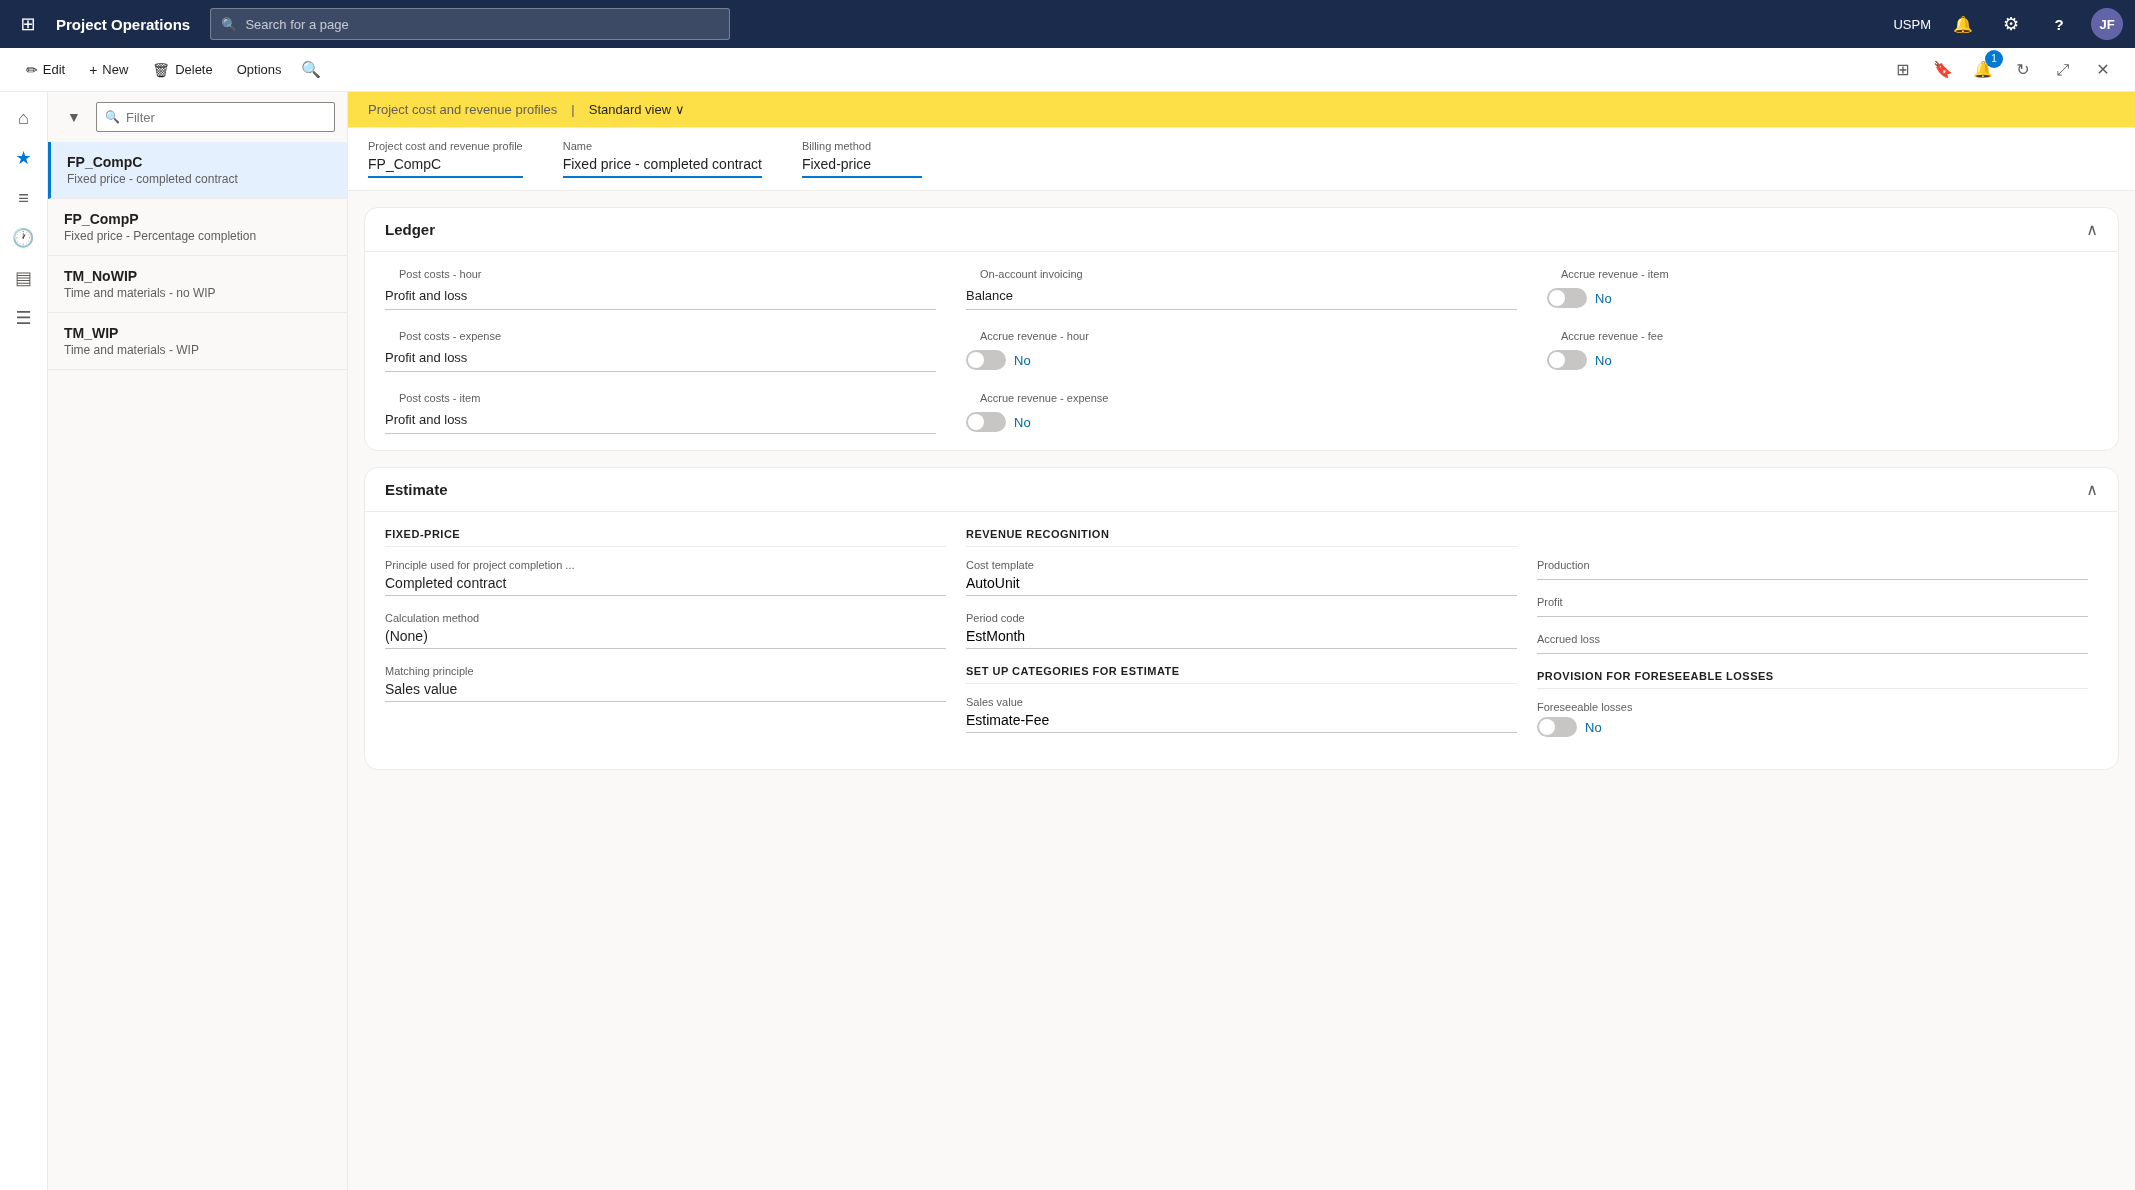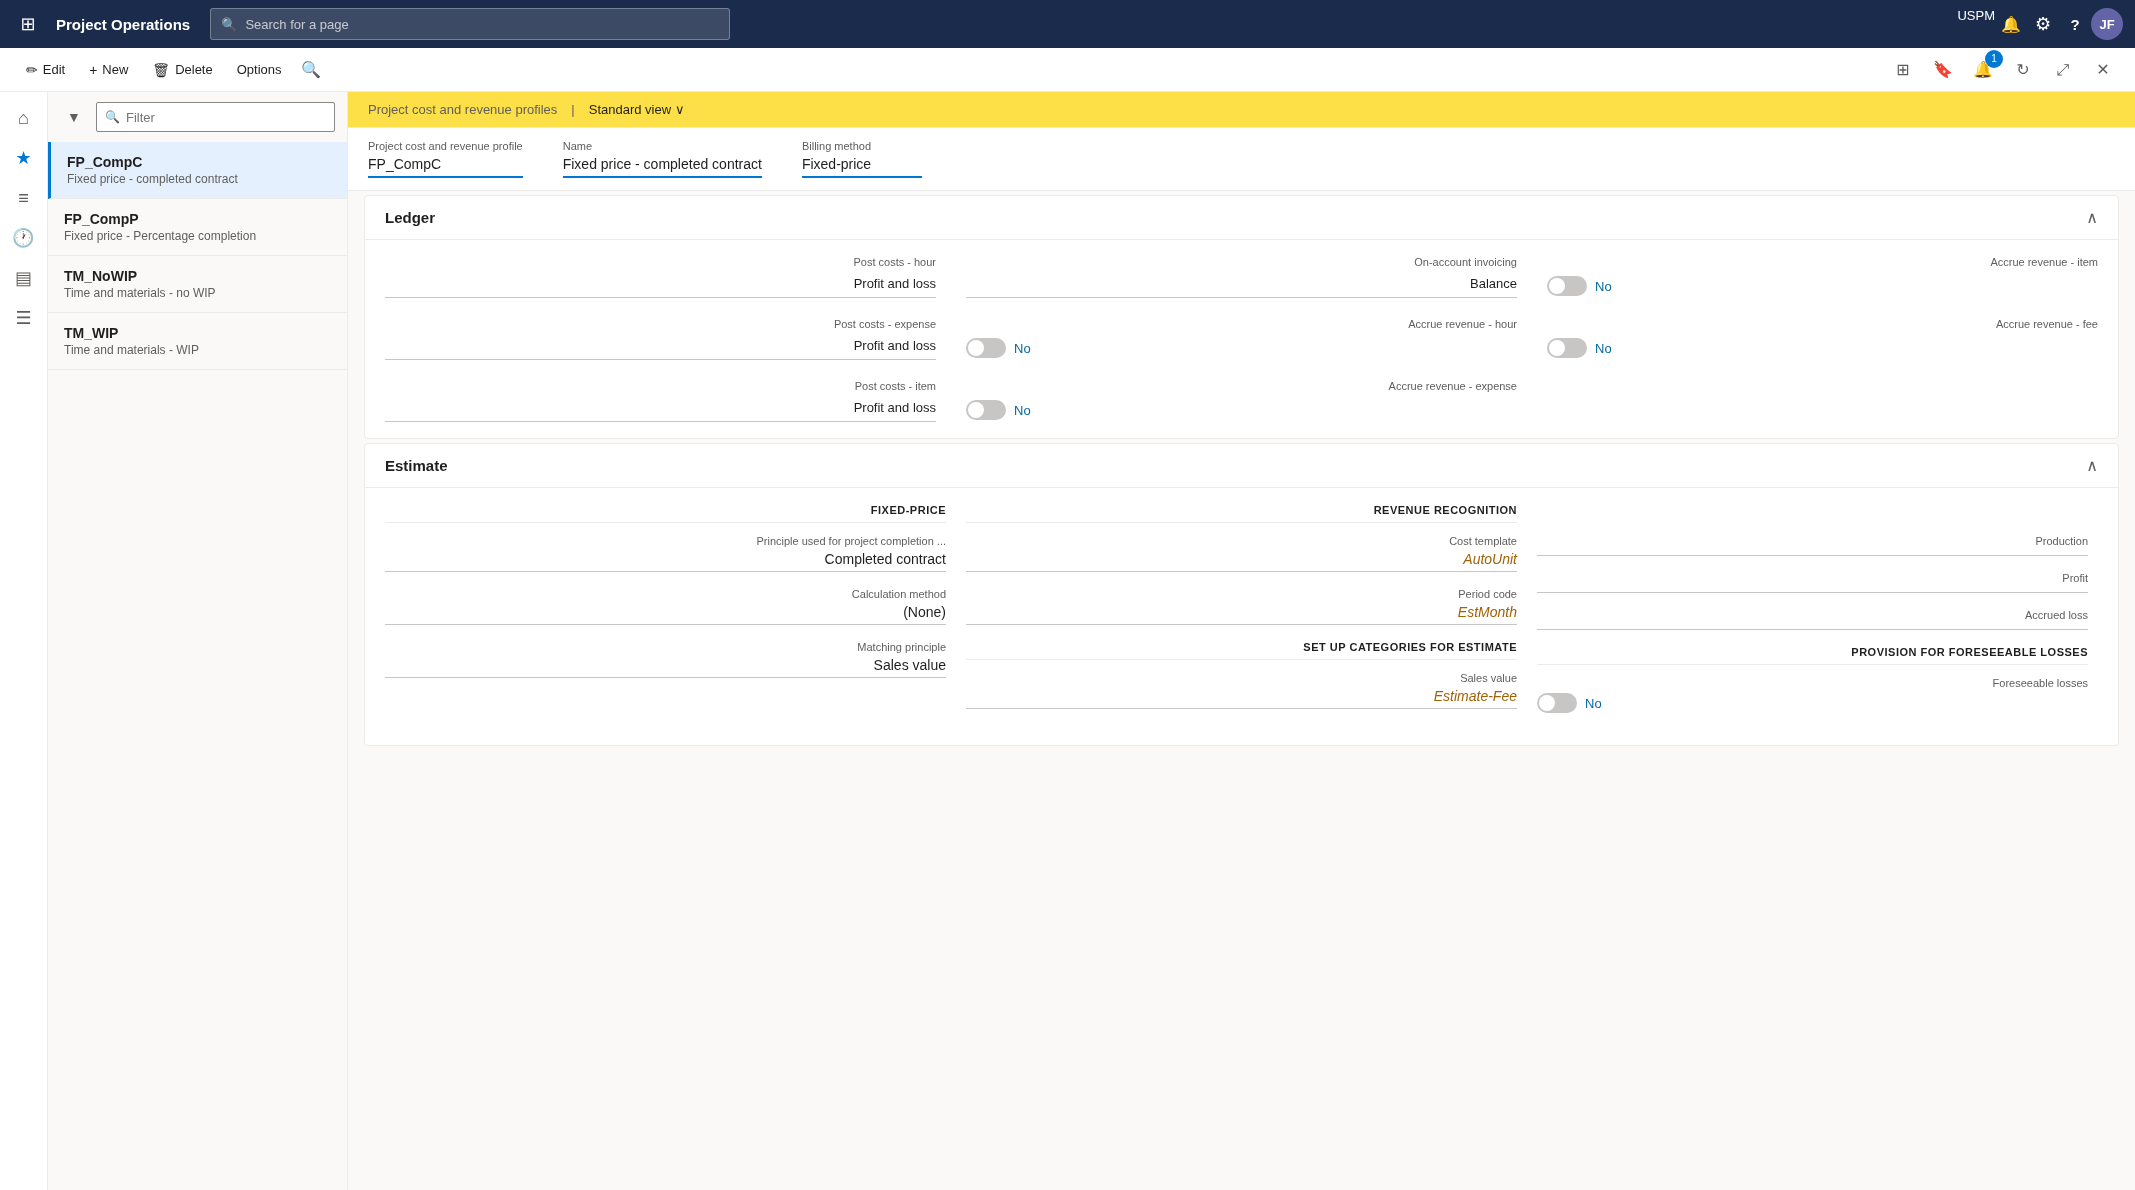--- a/index.html
+++ b/index.html
@@ -23,21 +23,21 @@
       border: 1px solid rgba(255,255,255,0.3);
       border-radius: 3px;
       height: 32px;
       display: flex;
       align-items: center;
       padding: 0 10px;
       gap: 8px;
       color: rgba(255,255,255,0.8);
       font-size: 13px;
     }
-    .top-nav-right { margin-left: auto; display: flex; align-items: flex-start; gap: 0; color: white; font-size: 13px; }
+    .top-nav-right { margin-left: auto; display: flex; align-items: center; gap: 16px; color: white; font-size: 13px; }
     .top-nav-avatar {
       width: 32px; height: 32px; border-radius: 50%;
       background: #6264a7;
       display: flex; align-items: center; justify-content: center;
       font-weight: 600; font-size: 13px; color: white;
     }
 
     
     .command-bar {
       background: white;
@@ -166,24 +166,23 @@
     .form-field-value {
       font-size: 14px; color: #201f1e;
       border-bottom: 2px solid #0078d4;
       padding-bottom: 4px;
       min-width: 120px;
     }
 
     
     .section-card {
       background: white;
-      margin: 4px 16px;
+      margin: 16px 16px;
       border: 1px solid #edebe9;
-      border-radius: 4px;
-      text-align: right;
+      border-radius: 14px;
     }
     .section-header {
       display: flex;
       align-items: center;
       justify-content: space-between;
       padding: 12px 20px;
       border-bottom: 1px solid #edebe9;
       cursor: pointer;
     }
     .section-title { font-size: 15px; font-weight: 600; color: #201f1e; }
@@ -241,21 +240,21 @@
       padding-bottom: 6px;
       border-bottom: 1px solid #edebe9;
     }
     .estimate-field { margin-bottom: 16px; }
     .estimate-field-label { font-size: 11px; color: #605e5c; margin-bottom: 4px; }
     .estimate-field-value {
       font-size: 14px; color: #201f1e;
       border-bottom: 1px solid #c8c6c4;
       padding-bottom: 4px;
     }
-    .estimate-field-value.link { color: #a16207; cursor: pointer; font-style: italic; }
+    .estimate-field-value.link { color: #000000; cursor: pointer; }
 
     .notification-badge {
       background: #0078d4;
       color: white;
       border-radius: 50%;
       width: 18px; height: 18px;
       font-size: 10px;
       display: flex; align-items: center; justify-content: center;
       position: absolute;
       top: -4px; right: -4px;

